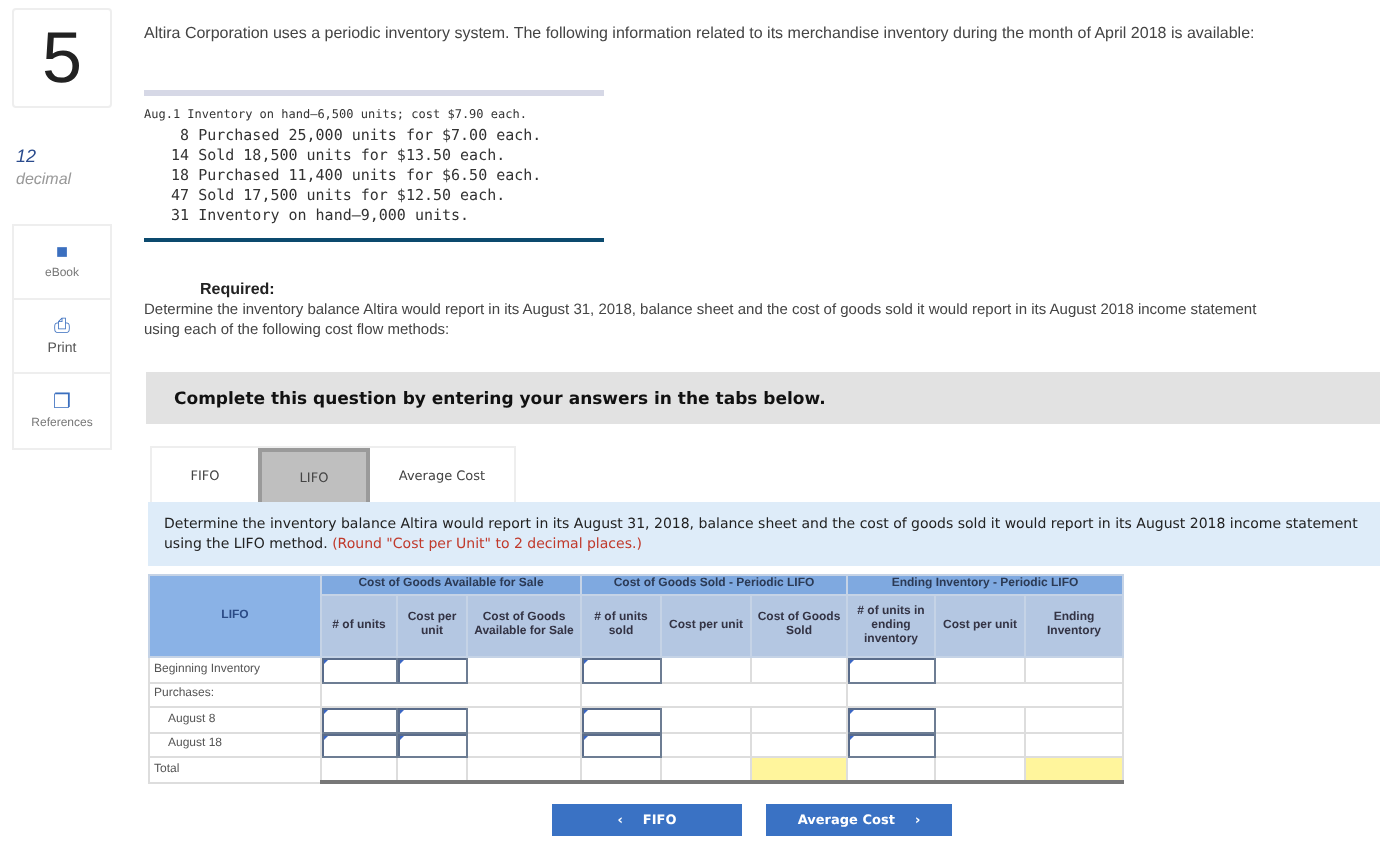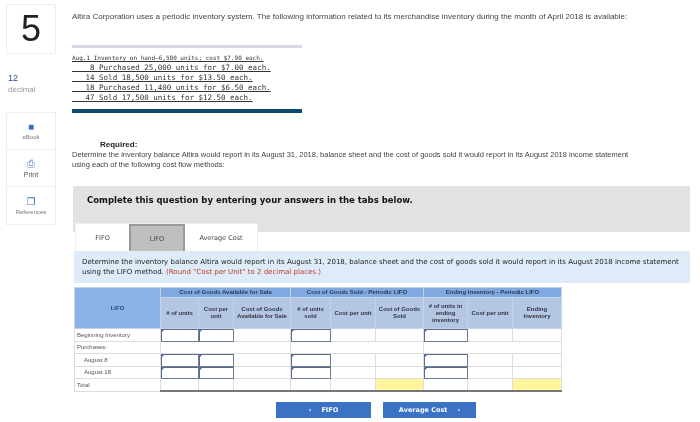--- a/index.html
+++ b/index.html
@@ -1,31 +1,31 @@
 <!DOCTYPE html>
 <html><head>
 <meta charset="utf-8">
 <style>
   * { box-sizing: border-box; margin: 0; padding: 0; }
   body { width: 700px; height: 422px; background: #fff; font-family: "Liberation Sans", sans-serif; color: #333; position: relative; overflow: hidden; }
   .qnum { position: absolute; left: 6px; top: 4px; width: 50px; height: 50px; border: 1px solid #eee; border-radius: 2px; display: flex; align-items: center; justify-content: center; font-size: 36px; color: #222; font-family: "Liberation Sans", sans-serif; }
-  .points { position: absolute; left: 8px; top: 72px; font-size: 9px; color: #2a4b8d; line-height: 12px; }
+  .points { position: absolute; left: 8px; top: 72px; font-size: 9px; color: #2a4b8d; line-height: 12px; font-style: italic; }
   .points .lbl { color: #999; font-size: 8px; display: block; }
   .tools { position: absolute; left: 6px; top: 112px; width: 50px; border: 1px solid #eee; }
   .tool { height: 37px; border-bottom: 1px solid #eee; display: flex; flex-direction: column; align-items: center; justify-content: center; font-size: 6px; color: #777; }
   .tool:last-child { border-bottom: none; }
   .tool .ico { font-size: 10px; color: #3b6fbf; margin-bottom: 2px; line-height: 10px; }
   .tool.print .lbl { font-size: 7px; color: #555; }
   .intro { position: absolute; left: 72px; top: 12px; width: 580px; font-size: 8px; line-height: 10px; color: #444; }
-  .data-box { position: absolute; left: 72px; top: 45px; width: 230px; border-top: 3px solid #d6d8e6; border-bottom: 4px solid #0c4a6e; padding: 5px 0 6px 0; text-decoration: underline; }
+  .data-box { position: absolute; left: 72px; top: 45px; width: 230px; border-top: 3px solid #d6d8e6; border-bottom: 2px solid #0c4a6e; padding: 5px 0 6px 0; }
   .data-box pre { font-family: "DejaVu Sans Mono", monospace; font-size: 7.5px; line-height: 10px; color: #333; }
   .data-box .first { font-size: 6px; }
   .required { position: absolute; left: 72px; top: 140px; width: 560px; font-size: 7.5px; line-height: 10px; color: #444; }
   .required b { color: #222; display: block; font-size: 8px; margin-left: 28px; }
-  .complete { position: absolute; left: 73px; top: 186px; width: 617px; height: 46px; background: #e2e2e2; padding: 9px 0 0 14px; font-size: 8.5px; font-weight: bold; color: #111; font-family: "DejaVu Sans", sans-serif; }
+  .complete { position: absolute; left: 73px; top: 186px; width: 617px; height: 26px; background: #e2e2e2; padding: 9px 0 0 14px; font-size: 8.5px; font-weight: bold; color: #111; font-family: "DejaVu Sans", sans-serif; }
   .tabs { position: absolute; left: 75px; top: 223px; height: 28px; display: flex; border: 1px solid #eee; border-bottom: none; }
   .tab { width: 53px; height: 28px; font-size: 6.5px; color: #444; display: flex; align-items: center; justify-content: center; font-family: "DejaVu Sans", sans-serif; background: #fff; }
   .tab.active { background: #bfbfbf; border: 2px solid #9a9a9a; border-bottom: none; width: 56px; }
   .tab.avg { width: 72px; }
   .instruction { position: absolute; left: 74px; top: 251px; width: 616px; height: 32px; background: #deecf9; padding: 6px 8px; font-size: 7px; line-height: 10px; color: #222; font-family: "DejaVu Sans", sans-serif; }
   .instruction .note { color: #c0392b; }
   table.lifo { position: absolute; left: 74px; top: 287px; border-collapse: collapse; font-size: 6px; font-family: "Liberation Sans", sans-serif; }
   table.lifo th { background: #a9c4e6; color: #334; font-weight: bold; text-align: center; border: 1px solid #c5d3e6; line-height: 7px; padding: 0 1px; }
   table.lifo th.grp { background: #7fa9e0; height: 10px; color: #2b3a55; }
   table.lifo th.sub { height: 31px; background: #b4c7e2; }
@@ -67,20 +67,21 @@
 </div>
 
 <div class="intro">Altira Corporation uses a periodic inventory system. The following information related to its merchandise inventory during the month of April 2018 is available:</div>
 
 <div class="data-box">
   <pre class="first">Aug.1 Inventory on hand—6,500 units; cost $7.90 each.</pre>
   <pre>    8 Purchased 25,000 units for $7.00 each.</pre>
   <pre>   14 Sold 18,500 units for $13.50 each.</pre>
   <pre>   18 Purchased 11,400 units for $6.50 each.</pre>
   <pre>   47 Sold 17,500 units for $12.50 each.</pre>
+  <pre>   31 Inventory on hand—9,000 units.</pre>
 </div>
 
 <div class="required">
   <b>Required:</b>
   <span>Determine the inventory balance Altira would report in its August 31, 2018, balance sheet and the cost of goods sold it would report in its August 2018 income statement using each of the following cost flow methods:</span>
 </div>
 
 <div class="complete">Complete this question by entering your answers in the tabs below.</div>
 
 <div class="tabs">

